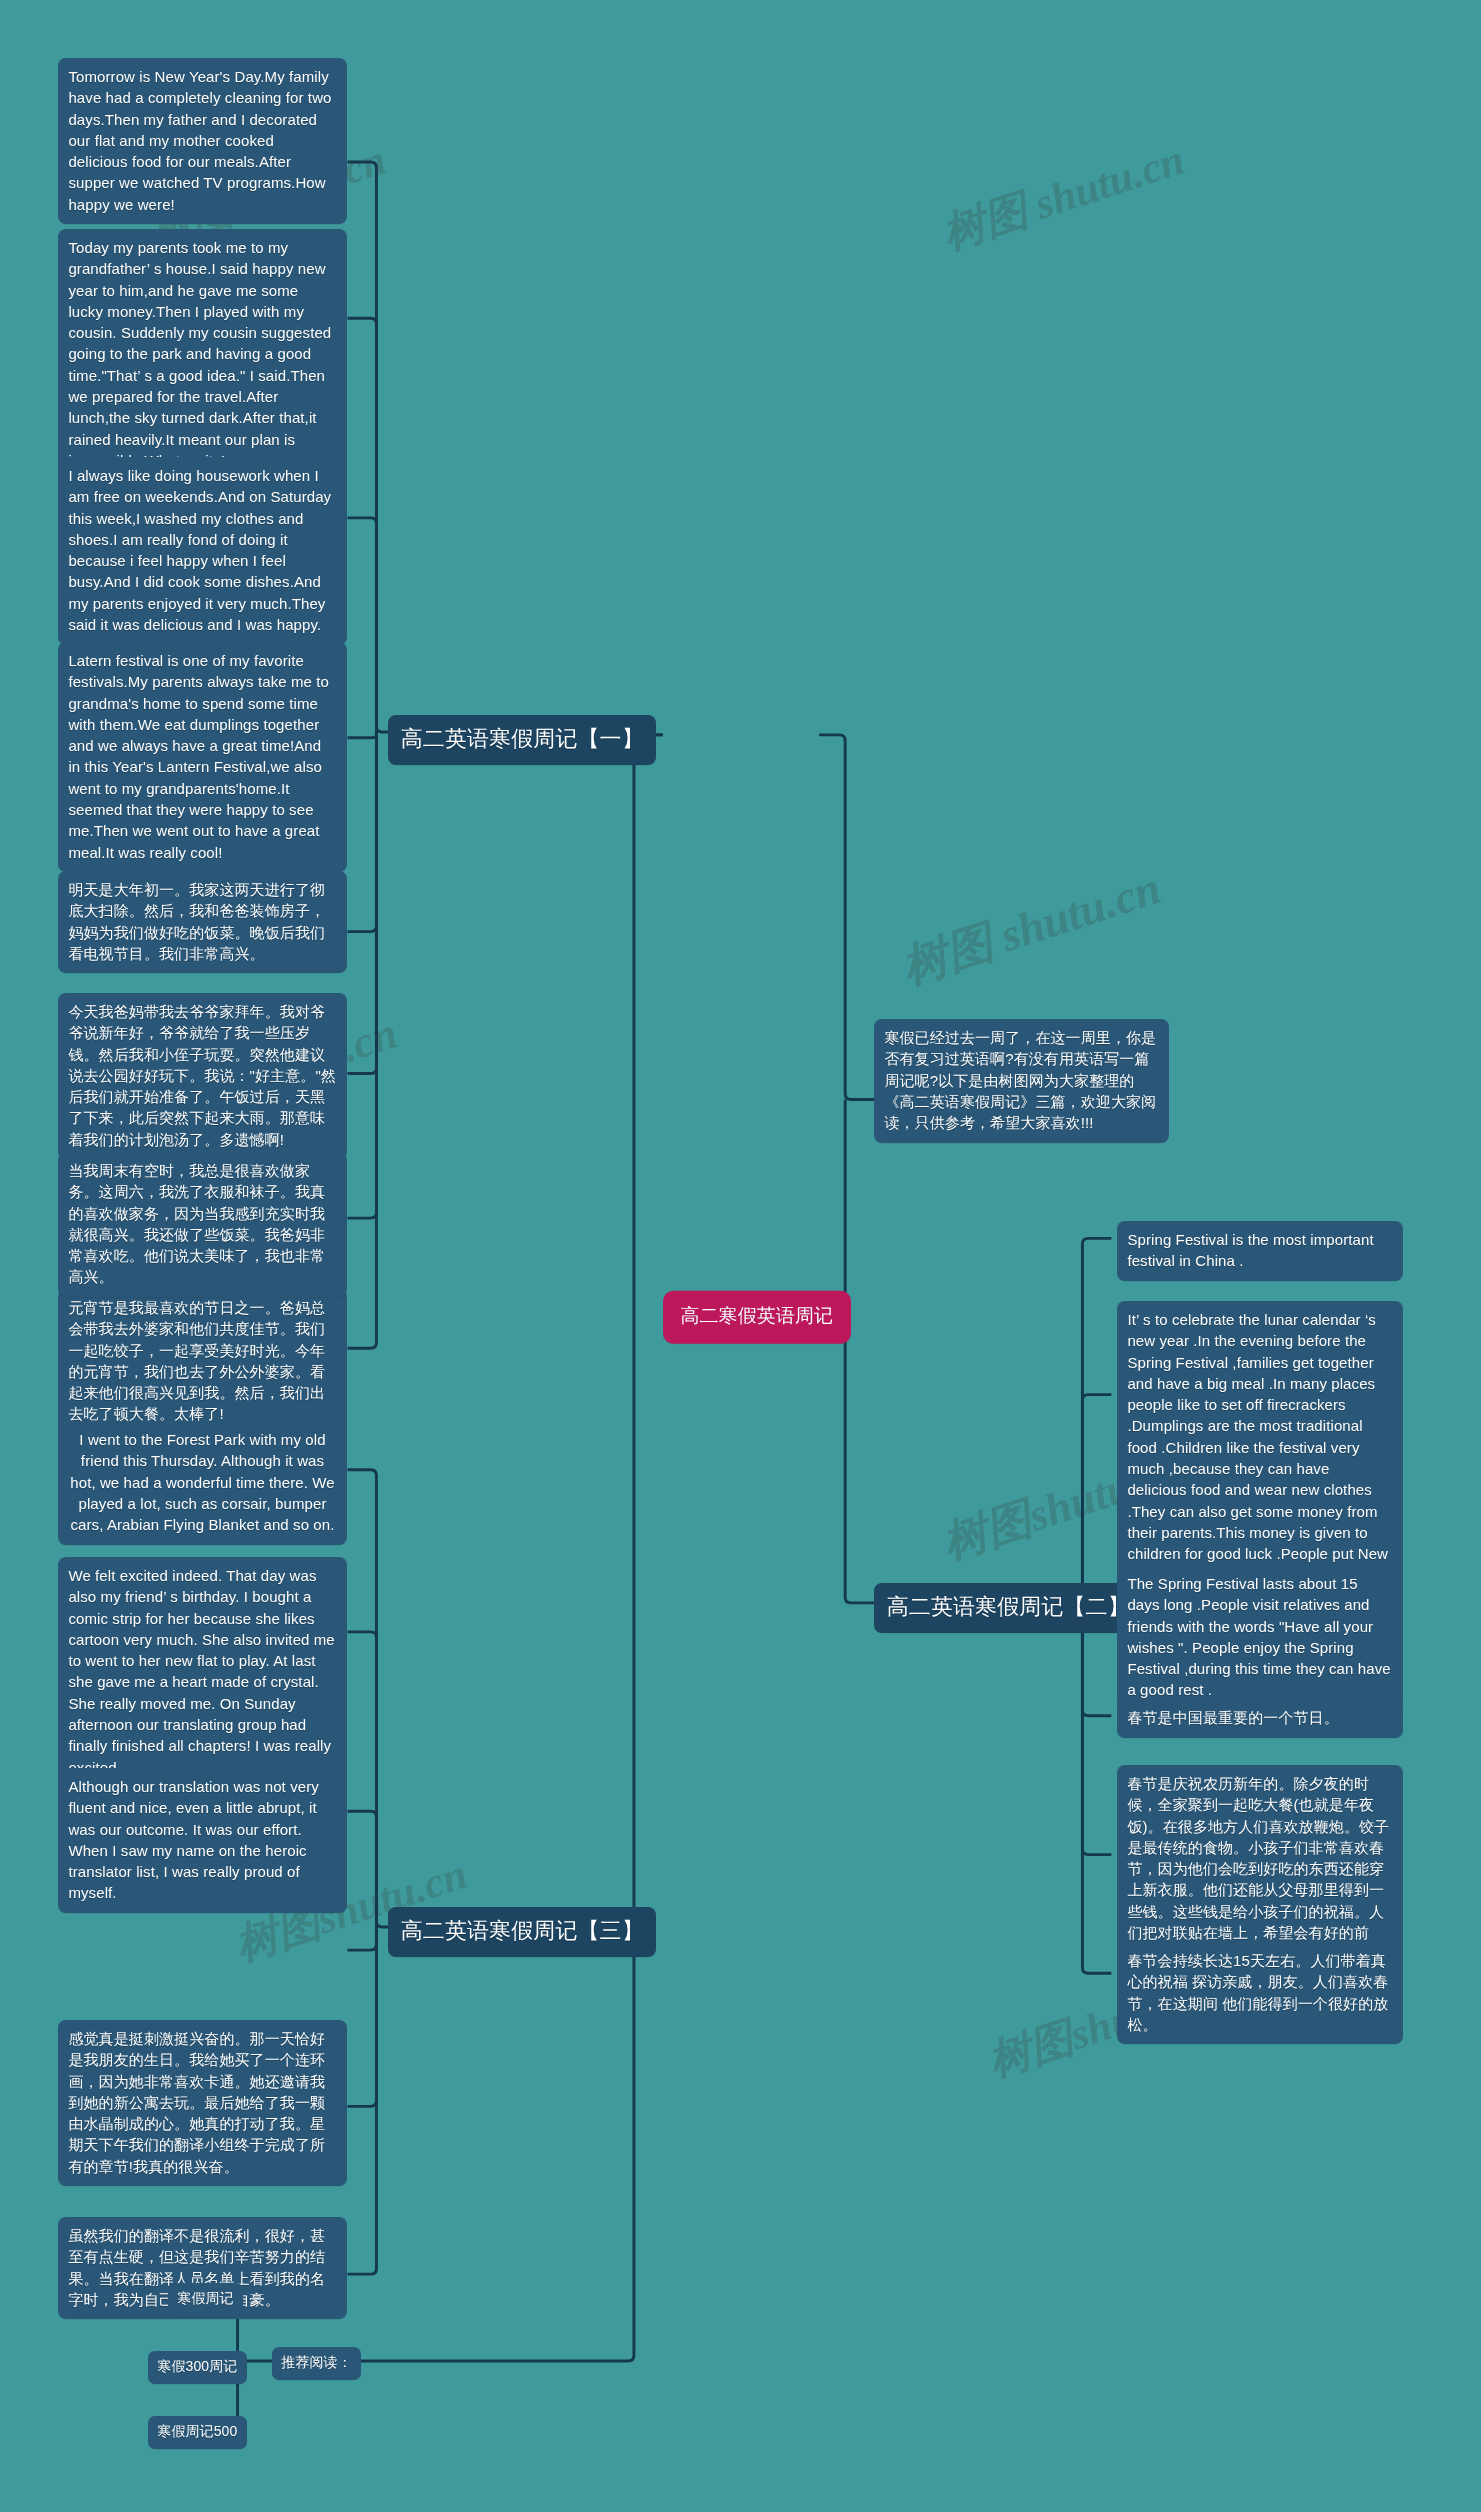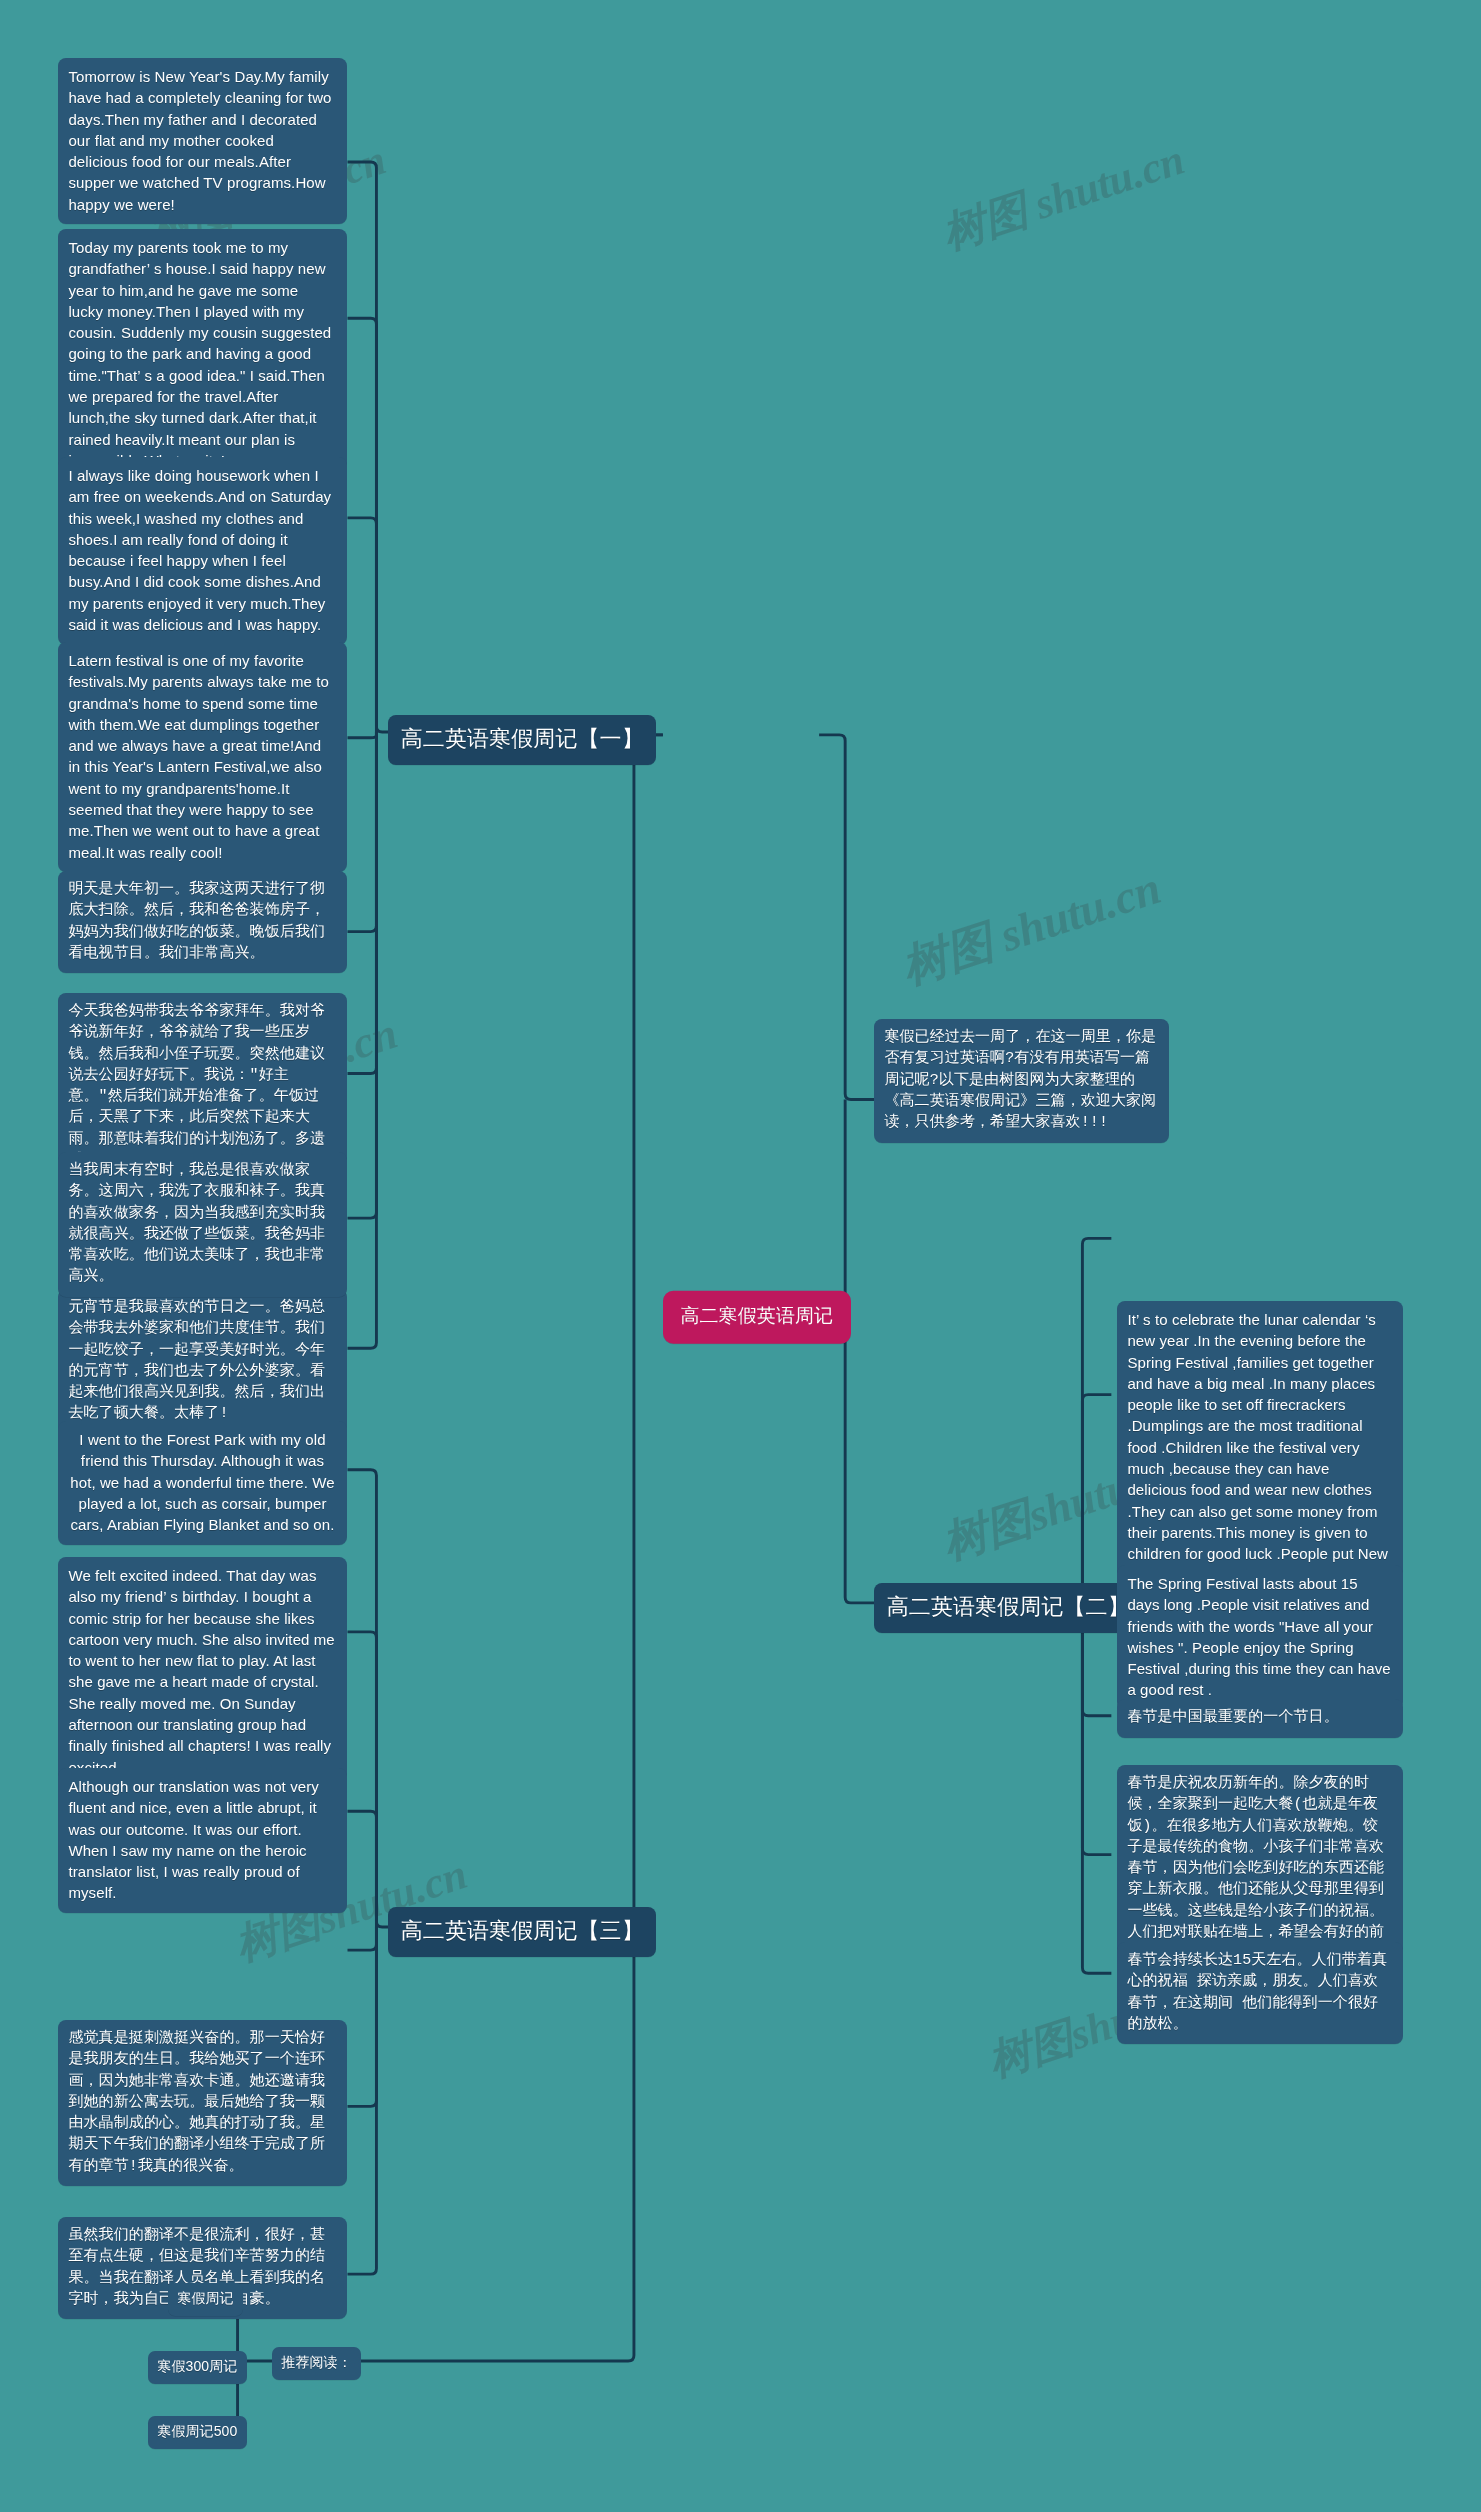--- a/index.html
+++ b/index.html
@@ -34,21 +34,21 @@
     background: #2a5777;
     color: #ffffff;
     border-radius: 8px;
     padding: 8px 10.4px 9.3px 10.4px;
     line-height: 1.42;
     letter-spacing: 0.1px;
     box-shadow: 0 0.6px 0 rgba(0,0,0,0.12);
     text-shadow: 0 0.6px 0.6px rgba(0,0,0,0.25);
   }
   .node.en { font-size: 15px; }
-  .node.cn { font-size: 15px; font-family: Liberation Mono, monospace; }
+  .node.cn { font-size: 15px; }
   .node.center {
     background: #be185d;
     font-size: 19px;
     padding: 11.6px 17.4px 14px 17.4px;
     border-radius: 10.4px;
     white-space: nowrap;
     font-weight: 400;
     margin-top: 26px;
   }
   .node.branch {
@@ -140,20 +140,21 @@
   <div class="node en" style="left:58px; top:1768px; width:289px;">Although our translation was not very fluent and nice, even a little abrupt, it was our outcome. It was our effort. When I saw my name on the heroic translator list, I was really proud of myself.</div>
   <div class="node cn" style="left:58px; top:2020px; width:289px;">感觉真是挺刺激挺兴奋的。那一天恰好是我朋友的生日。我给她买了一个连环画，因为她非常喜欢卡通。她还邀请我到她的新公寓去玩。最后她给了我一颗由水晶制成的心。她真的打动了我。星期天下午我们的翻译小组终于完成了所有的章节!我真的很兴奋。</div>
   <div class="node cn" style="left:58px; top:2217px; width:289px;">虽然我们的翻译不是很流利，很好，甚至有点生硬，但这是我们辛苦努力的结果。当我在翻译人员名单上看到我的名字时，我为自己感到无比自豪。</div>
 
   <div class="node small" style="left:168px; top:2283px;">寒假周记</div>
   <div class="node small" style="left:148px; top:2351px;">寒假300周记</div>
   <div class="node small" style="left:148px; top:2416px;">寒假周记500</div>
 
   <div class="node cn" style="left:874px; top:1019px; width:295px;">寒假已经过去一周了，在这一周里，你是否有复习过英语啊?有没有用英语写一篇周记呢?以下是由树图网为大家整理的《高二英语寒假周记》三篇，欢迎大家阅读，只供参考，希望大家喜欢!!!</div>
 
+  <div class="node en" style="left:1117px; top:1221px; width:286px;">Spring Festival is the most important festival in China .</div>
   <div class="node en" style="left:1117px; top:1301px; width:286px;">It’ s to celebrate the lunar calendar ‘s new year .In the evening before the Spring Festival ,families get together and have a big meal .In many places people like to set off firecrackers .Dumplings are the most traditional food .Children like the festival very much ,because they can have delicious food and wear new clothes .They can also get some money from their parents.This money is given to children for good luck .People put New Year scrolls on the wall for good fortune .</div>
   <div class="node en" style="left:1117px; top:1565px; width:286px;">The Spring Festival lasts about 15 days long .People visit relatives and friends with the words "Have all your wishes ". People enjoy the Spring Festival ,during this time they can have a good rest .</div>
   <div class="node cn" style="left:1117px; top:1699px; width:286px;">春节是中国最重要的一个节日。</div>
   <div class="node cn" style="left:1117px; top:1765px; width:286px;">春节是庆祝农历新年的。除夕夜的时候，全家聚到一起吃大餐(也就是年夜饭)。在很多地方人们喜欢放鞭炮。饺子是最传统的食物。小孩子们非常喜欢春节，因为他们会吃到好吃的东西还能穿上新衣服。他们还能从父母那里得到一些钱。这些钱是给小孩子们的祝福。人们把对联贴在墙上，希望会有好的前景。</div>
   <div class="node cn" style="left:1117px; top:1942px; width:286px;">春节会持续长达15天左右。人们带着真心的祝福 探访亲戚，朋友。人们喜欢春节，在这期间 他们能得到一个很好的放松。</div>
 
 </div>
 
 
 </body></html>

